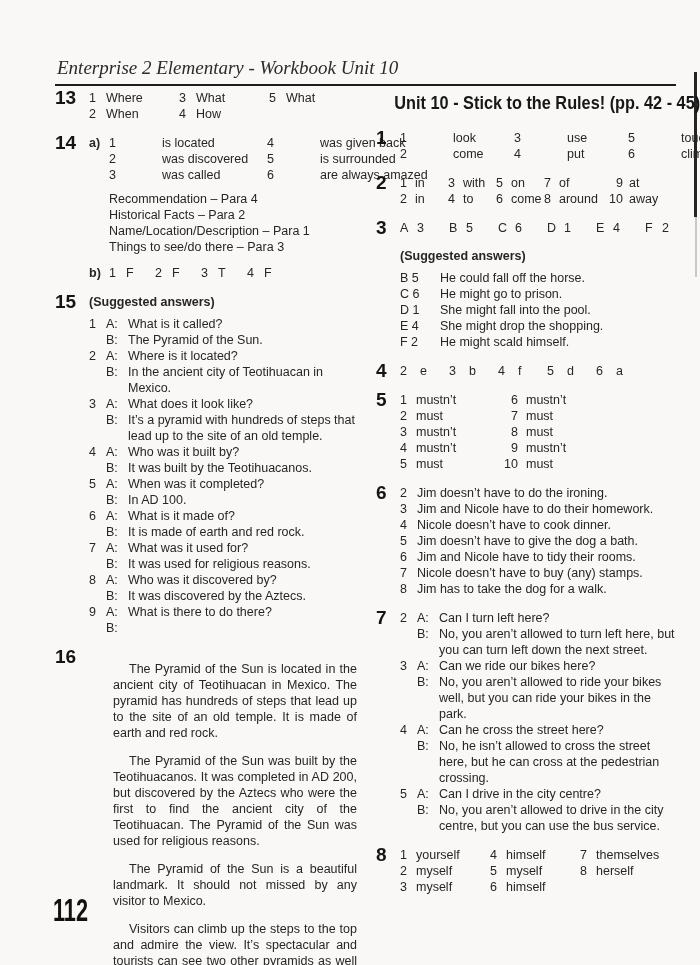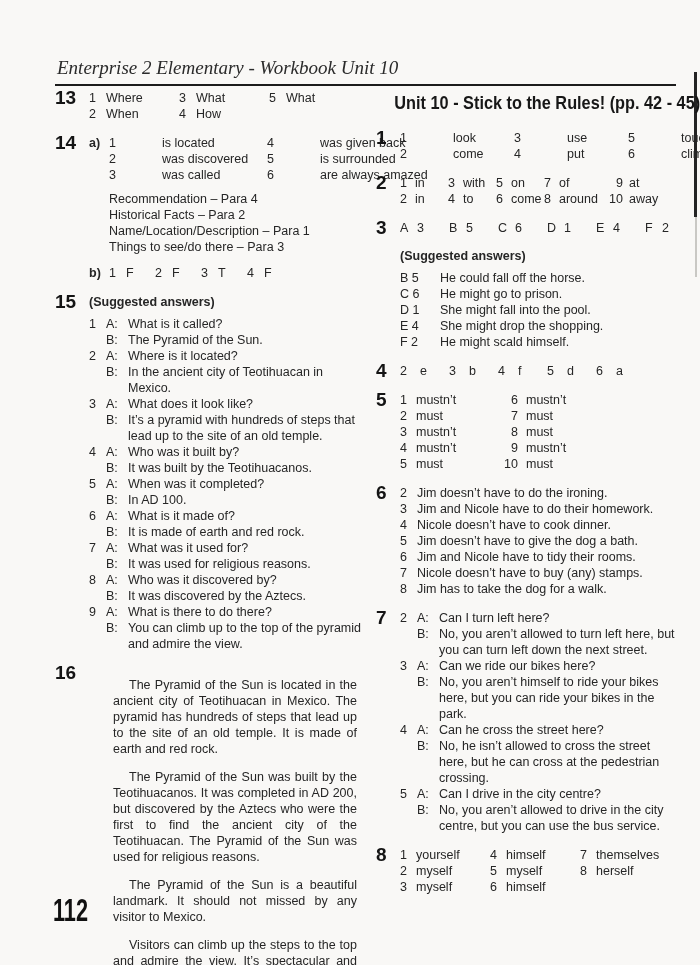--- a/index.html
+++ b/index.html
@@ -212,21 +212,20 @@
               <span class="sp">B:</span>
               <div class="qt">It was discovered by the Aztecs.</div>
             </div>
 
             <div class="qa">
               <span class="qn">9</span>
               <span class="sp">A:</span>
               <div class="qt">What is there to do there?</div>
               <span class="qn"></span>
               <span class="sp">B:</span>
-              <div class="qt">You can climb up to the top of the pyramid and admire the view.</div>
             </div>
           </div>
       </div>
     </section>
 
     <section class="ex">
       <span class="exnum">16</span>
       <div class="exbody">
         <div class="paras">
 
@@ -453,21 +452,21 @@
               <span class="sp">B:</span>
               <div class="qt">No, you aren’t allowed to turn left here, but you can turn left down the next street.</div>
             </div>
 
             <div class="qa">
               <span class="qn">3</span>
               <span class="sp">A:</span>
               <div class="qt">Can we ride our bikes here?</div>
               <span class="qn"></span>
               <span class="sp">B:</span>
-              <div class="qt">No, you aren’t himself to ride your bikes here, but you can ride your bikes in the park.</div>
+              <div class="qt">No, you aren’t allowed to ride your bikes well, but you can ride your bikes in the park.</div>
             </div>
 
             <div class="qa">
               <span class="qn">4</span>
               <span class="sp">A:</span>
               <div class="qt">Can he cross the street here?</div>
               <span class="qn"></span>
               <span class="sp">B:</span>
               <div class="qt">No, he isn’t allowed to cross the street here, but he can cross at the pedestrian crossing.</div>
             </div>

